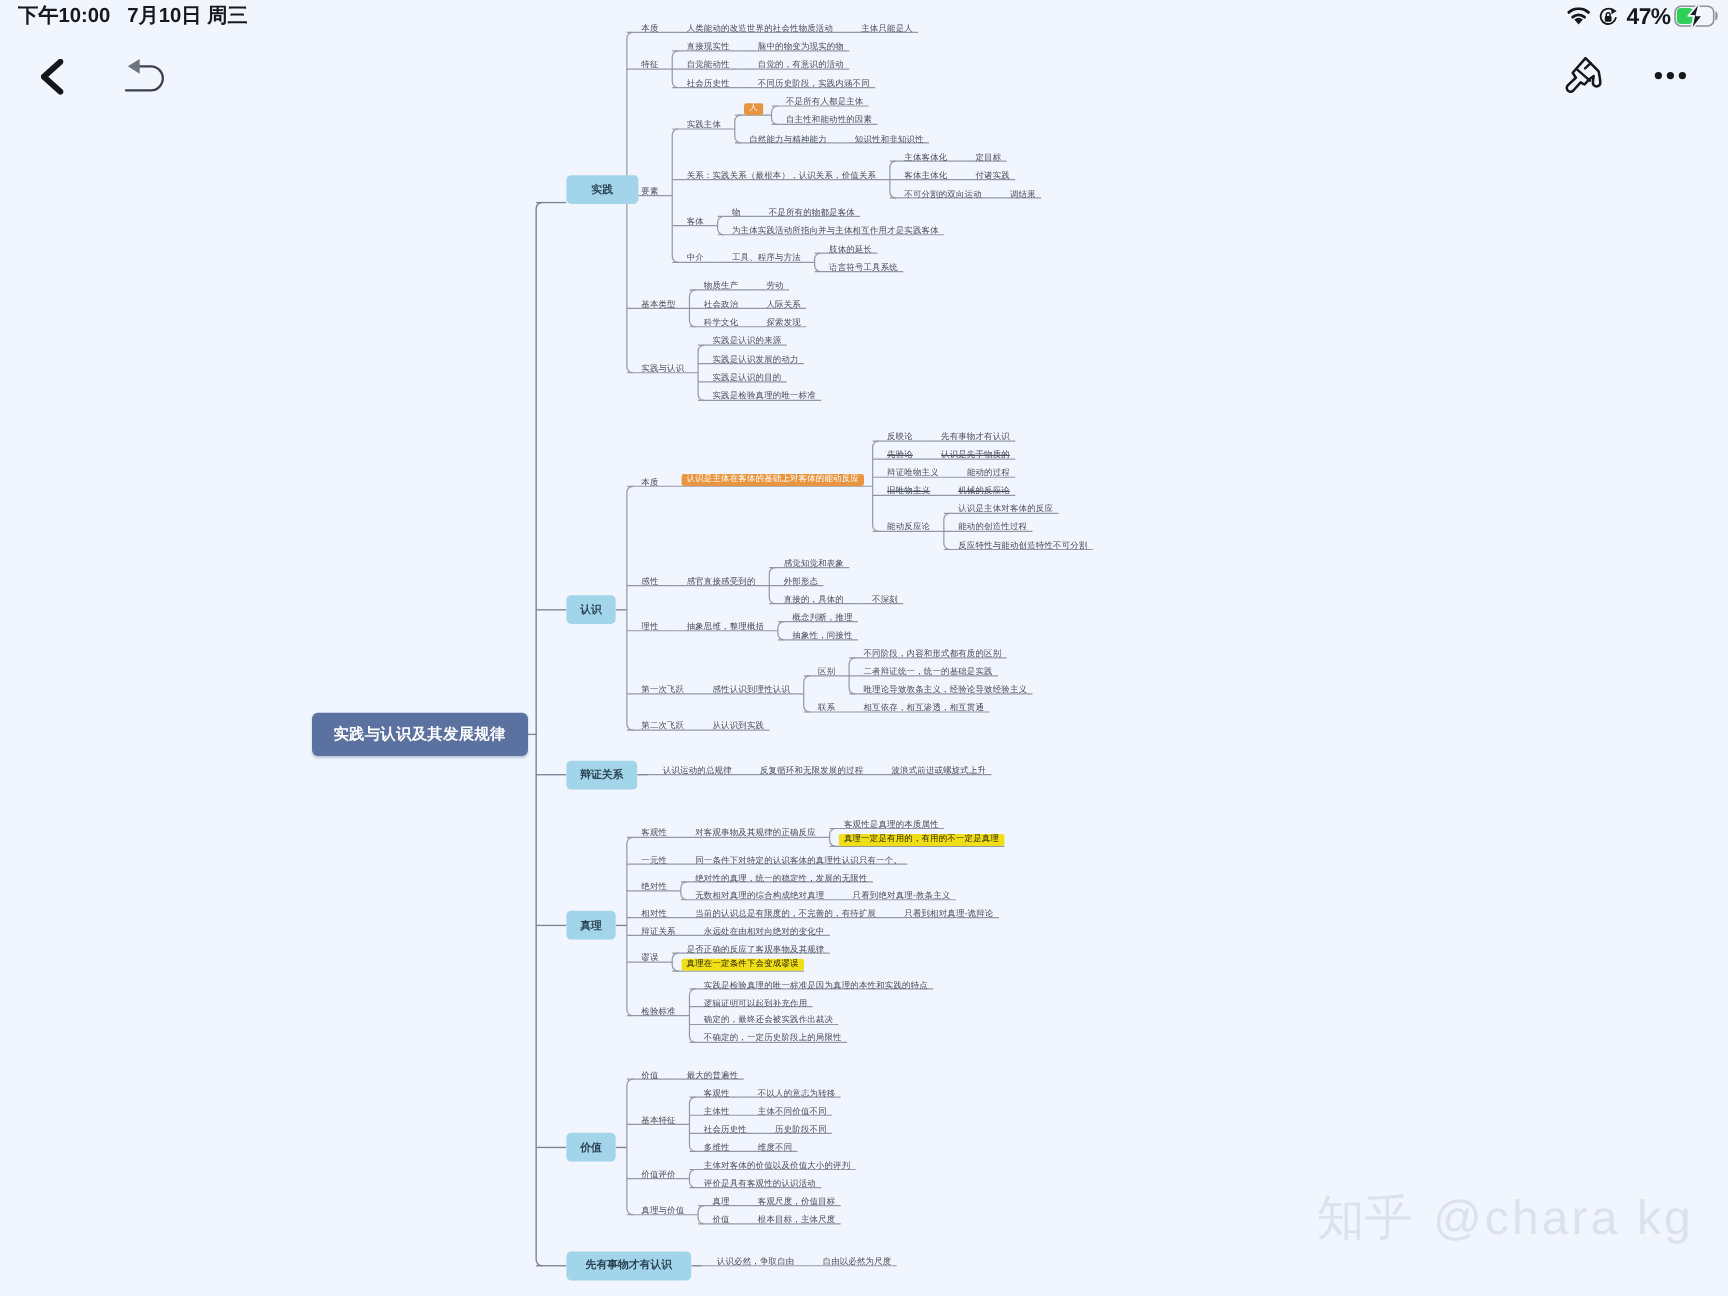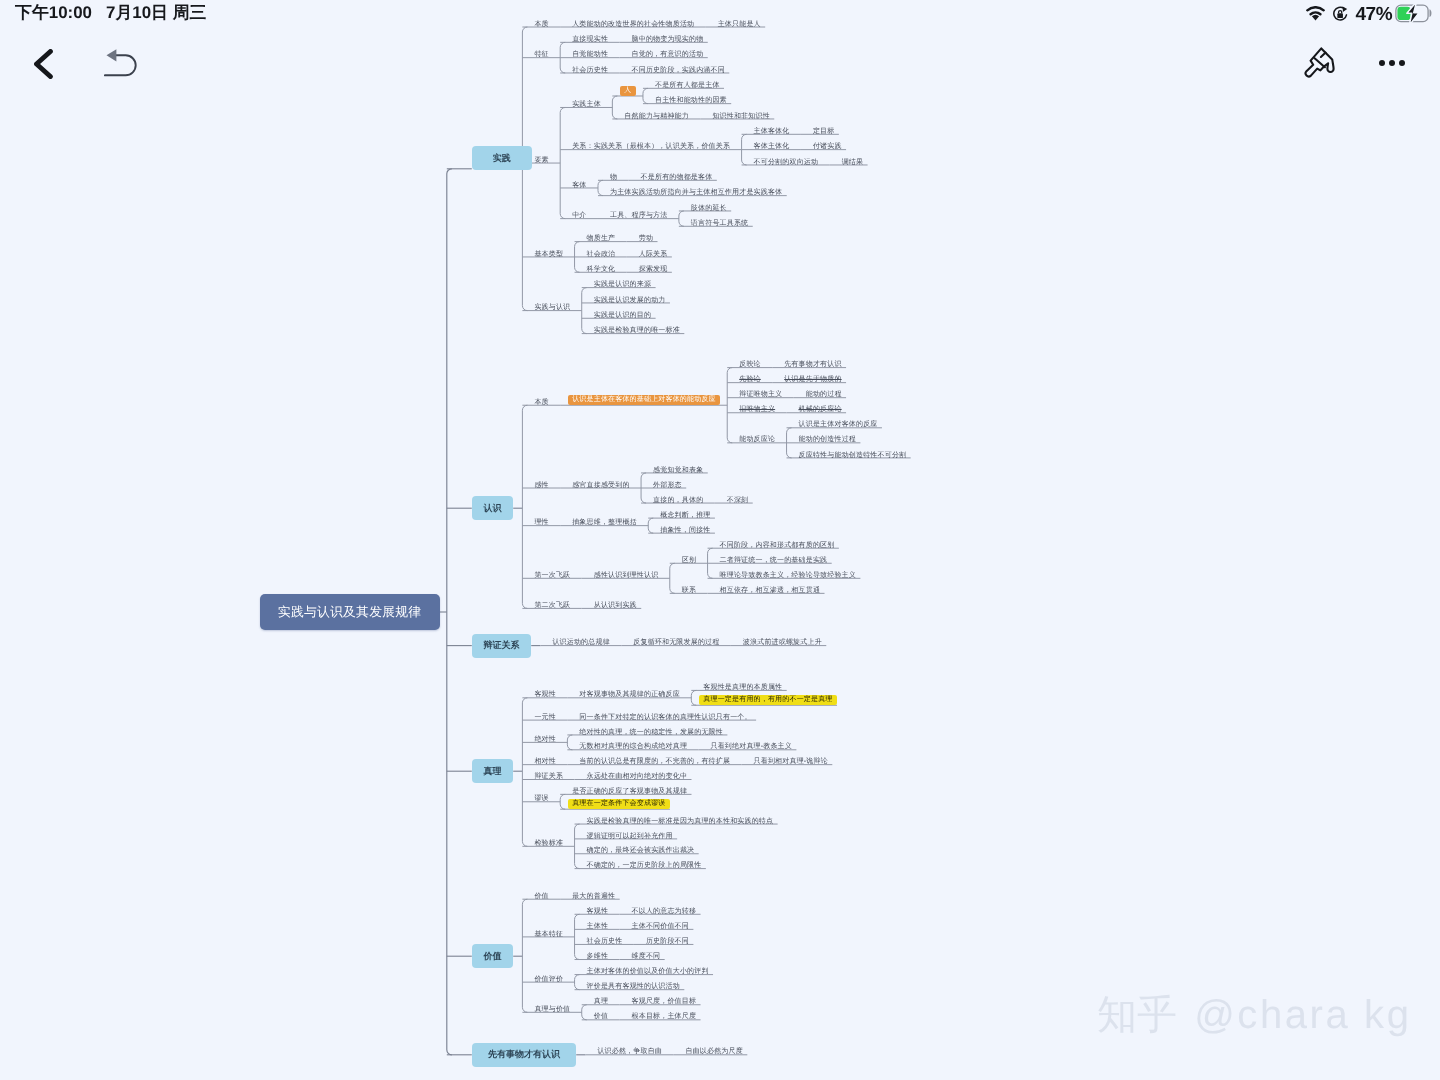--- a/index.html
+++ b/index.html
@@ -19,21 +19,21 @@
   #sb-right .pct{position:absolute;left:55.5px;top:5.1px;font-size:19px;font-weight:700;color:#16181c;line-height:20px;letter-spacing:-0.5px;}
   #navbar{position:absolute;left:0;top:30px;width:1440px;height:68px;}
   #back-btn{position:absolute;left:34.1px;top:18.9px;width:19px;height:30px;cursor:pointer;}
   #undo-btn{position:absolute;left:103.9px;top:16px;width:36px;height:32px;cursor:pointer;}
   #brush-btn{position:absolute;left:1303.5px;top:17px;width:32px;height:31px;cursor:pointer;}
   #more-btn{position:absolute;left:1379px;top:30.2px;width:26px;height:6.2px;display:flex;align-items:center;justify-content:space-between;cursor:pointer;}
   #more-btn i{width:6.2px;height:6.2px;border-radius:50%;background:#15171b;display:block;}
   #canvas{position:absolute;left:0;top:0;width:1440px;height:1080px;}
   #links{position:absolute;left:0;top:0;width:1440px;height:1080px;}
   .node{position:absolute;white-space:nowrap;box-sizing:border-box;}
-  .n-root{background:#5b71a0;color:#fff;border-radius:5px;font-size:12.8px;font-weight:400;letter-spacing:0.25px;
+  .n-root{background:#5b71a0;color:#fff;border-radius:5px;font-size:12.8px;font-weight:700;letter-spacing:0.25px;
           display:flex;align-items:center;justify-content:center;box-shadow:0 1px 2px rgba(70,90,140,.3);}
   .n-l1{background:#a2d4ea;color:#2d4556;border-radius:4px;font-size:9px;font-weight:700;
         display:flex;align-items:center;justify-content:center;}
   .n-t{color:#474d5a;font-size:7px;letter-spacing:0.18px;display:flex;align-items:flex-end;justify-content:flex-start;line-height:8px;text-indent:0;}
   .n-t.orange{background:#e9953f;color:#fff;border-radius:2px;align-items:center;}
   .n-t.yellow{background:#f0de16;color:#2a2506;border-radius:2px;align-items:center;}
   .n-t .st{text-decoration:line-through;}
   #watermark{position:absolute;left:1097px;top:990px;font-size:40px;color:#dce2ed;white-space:nowrap;line-height:50px;}
   #watermark .zh{font-weight:400;letter-spacing:0px;}
   #watermark .usr{letter-spacing:2.6px;margin-left:6px;}

